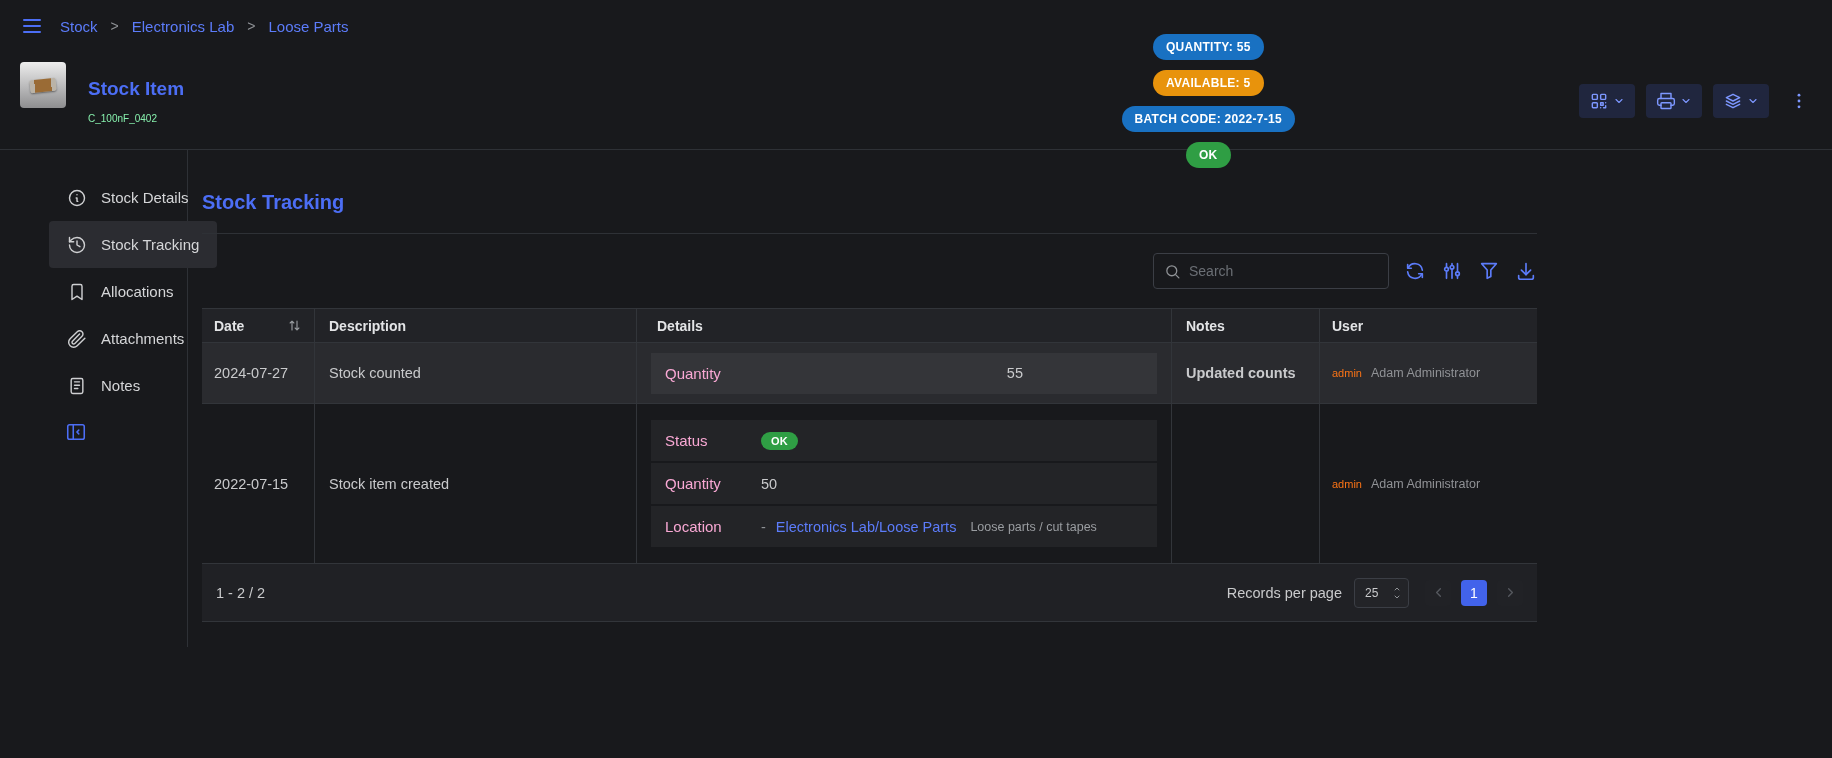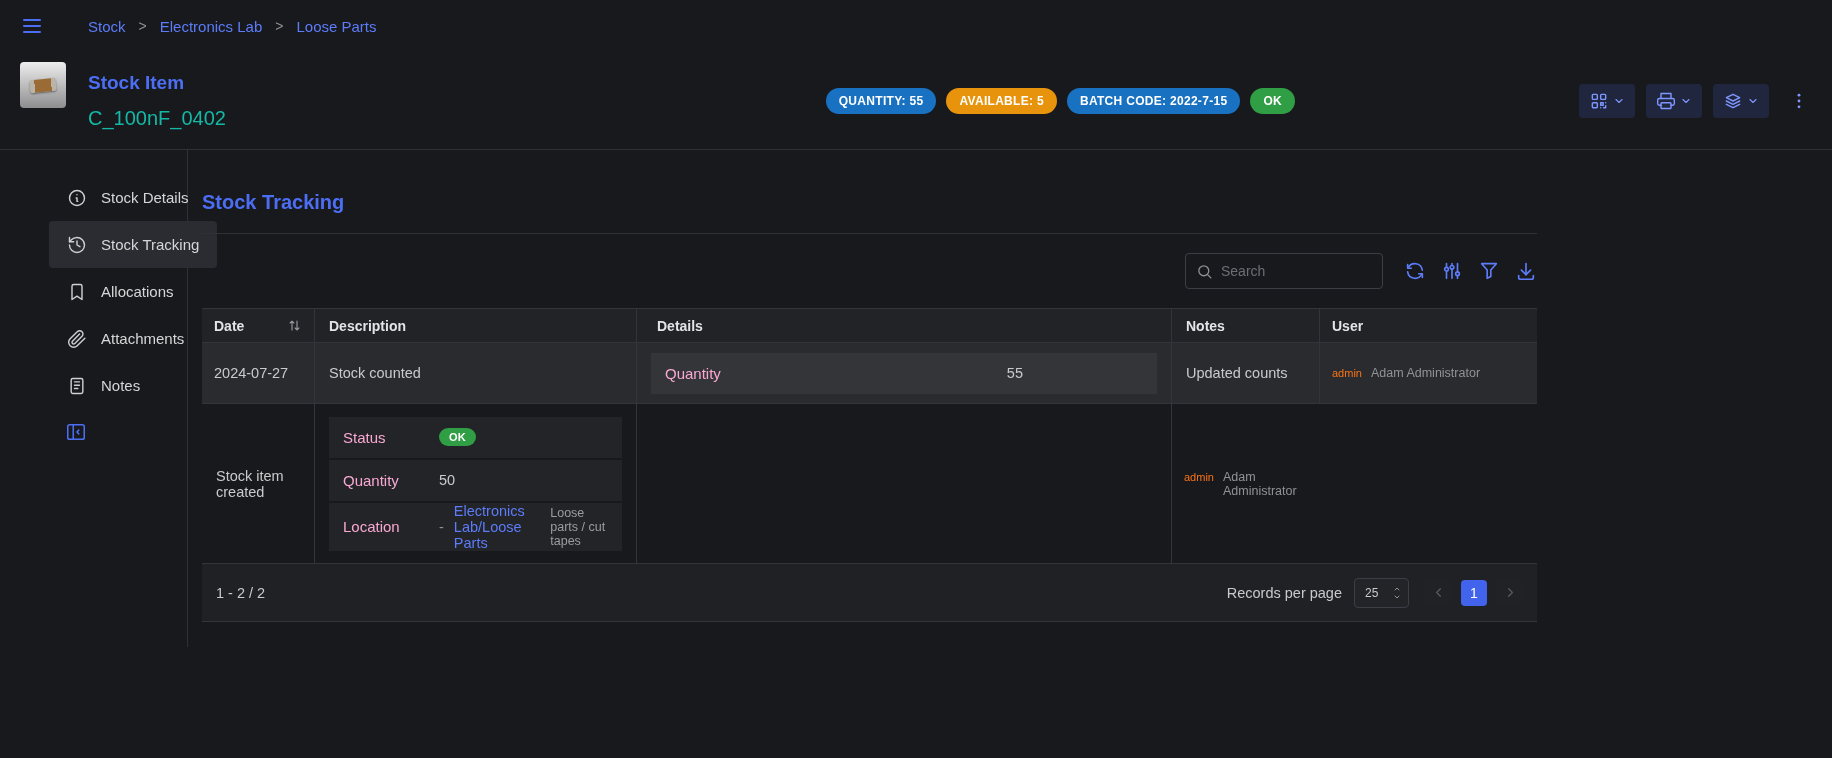--- a/index.html
+++ b/index.html
@@ -6,39 +6,39 @@
   html,body { width: 1832px; height: 758px; overflow: hidden; }
   body {
     background: #18191c;
     color: #c9cacc;
     font-family: "Liberation Sans", sans-serif;
     font-size: 14.5px;
   }
   svg { display: block; }
 
   
-  .topbar { height: 52px; display: flex; align-items: center; padding: 0 20px; gap: 28px; }
+  .topbar { height: 52px; display: flex; align-items: center; padding: 0 20px; }
   .hamburger { color: #4c6ef5; margin-right: 16px; cursor: pointer; }
   .hamburger svg { width: 24px; height: 24px; }
   .crumb { color: #5c7cfa; text-decoration: none; font-size: 15px; cursor: pointer; }
   .crumb-sep { color: #8f9296; font-size: 14px; margin: 0 13px; }
 
   
   .header { height: 98px; display: flex; align-items: center; padding: 0 20px; border-bottom: 1px solid #2e3136; gap: 6px; }
   .thumb { width: 46px; height: 46px; border-radius: 4px; margin-right: 16px;
            background: linear-gradient(180deg,#ededed,#b9b9ba 55%,#8e8e90);
            display: flex; align-items: center; justify-content: center; align-self: flex-start; margin-top: 10px; cursor: pointer; }
   .thumb .part { width: 26px; height: 13px; border-radius: 2px; transform: rotate(-6deg);
            background: linear-gradient(90deg,#bab3a7 0 18%, #9a6b35 18% 82%, #bab3a7 82%);
            box-shadow: 0 1px 2px rgba(0,0,0,.45); }
   .title-block { display: flex; flex-direction: column; gap: 13px; }
   .page-title { color: #4c6ef5; font-size: 19px; font-weight: 700; }
-  .page-subtitle { color: #14b8a6; font-size: 20px; }
-
-  .badges { margin-left: auto; display: flex; align-items: center; gap: 10px; }
+  .page-subtitle { color: #86efac; font-size: 10px; }
+
+  .badges { margin-left: auto; display: flex; align-items: center; gap: 10px; flex-direction: column; }
   .badge { height: 26px; display: flex; align-items: center; padding: 0 13px; border-radius: 13px;
            color: #fff; font-size: 12px; font-weight: 700; letter-spacing: .3px; white-space: nowrap; }
 
   .actions { margin-left: 278px; display: flex; align-items: center; gap: 11px; }
   .action-btn { width: 56px; height: 34px; border-radius: 4px; background: rgba(76,110,245,.16);
            color: #7d97ff; display: flex; align-items: center; justify-content: center; gap: 4px; cursor: pointer; }
   .action-btn .ic svg { width: 20px; height: 20px; }
   .action-btn .chev svg { width: 12px; height: 12px; }
   .dots-btn { width: 26px; height: 34px; margin-left: 6px; color: #7d97ff; display: flex; align-items: center; justify-content: center; cursor: pointer; }
   .dots-btn svg { width: 20px; height: 20px; }
@@ -53,22 +53,22 @@
   .side-item .side-icon svg { width: 20px; height: 20px; }
   .collapse-btn { margin: 12px 0 0 36px; color: #4c6ef5; cursor: pointer; width: 22px; }
   .collapse-btn svg { width: 22px; height: 22px; }
 
   .main { width: 1335px; margin-left: 14px; }
   .main-title { margin-top: 41px; color: #4c6ef5; font-size: 20px; font-weight: 700; }
   .rule { border-top: 1px solid #2e3136; margin-top: 19px; }
 
   
   .toolbar { margin-top: 19px; height: 36px; display: flex; align-items: center; justify-content: flex-end; gap: 15px; }
-  .searchbox { width: 198px; height: 36px; border: 1px solid #3b3e45; border-radius: 4px;
-           display: flex; align-items: center; gap: 8px; padding: 0 10px; color: #8f9296; margin-right: 6px; }
+  .searchbox { width: 236px; height: 36px; border: 1px solid #3b3e45; border-radius: 4px;
+           display: flex; align-items: center; gap: 8px; padding: 0 10px; color: #8f9296; }
   .searchbox svg { width: 17px; height: 17px; flex-shrink: 0; }
   .searchbox input { flex: 1; background: transparent; border: none; outline: none; color: #c9cacc; font-size: 14px; font-family: "Liberation Sans", sans-serif; }
   .searchbox input::placeholder { color: #6b6f75; }
   .tool-icon { color: #5c7cfa; cursor: pointer; }
   .tool-icon svg { width: 22px; height: 22px; }
 
   
   .tbl { margin-top: 19px; }
   .tr { display: grid; grid-template-columns: 113px 322px 535px 148px 217px; }
   .th, .td { border-right: 1px solid #32353a; min-width: 0; gap: 43px; }
@@ -78,21 +78,21 @@
   .th.th-desc, .th.th-notes { padding-left: 14px; }
   .th.th-details { padding-left: 20px; }
   .sort-icon { margin-left: auto; color: #9a9da1; }
   .sort-icon svg { width: 15px; height: 15px; }
 
   .row0 { height: 61px; background: #2a2b2f; border-bottom: 1px solid #32353a; }
   .row1 { height: 160px; border-bottom: 1px solid #32353a; }
   .td { display: flex; align-items: center; font-size: 14.5px; color: #c9cacc; }
   .td-date { padding: 0 12px; }
   .td-desc { padding: 0 14px; }
-  .td-notes { padding: 0 14px; }
+  .td-notes { padding: 0 14px; font-weight: bold; }
   .td-user { padding: 0 12px; }
   .user-wrap { display: flex; align-items: baseline; gap: 9px; }
   .user-name { font-size: 11px; color: #f97316; }
   .user-full { font-size: 12.5px; color: #909296; }
 
   .td-details { flex-direction: column; justify-content: center; align-items: stretch; padding: 0 14px; gap: 2px; }
   .detail-row { min-height: 41px; background: rgba(255,255,255,.05); display: flex; align-items: center; padding: 0 14px; }
   .detail-label { width: 96px; flex-shrink: 0; font-size: 15px; color: #f9a8d4; }
   .val-right { width: 262px; text-align: right; }
   .status-chip { font-size: 11px; font-weight: 700; color: #fff; padding: 3px 10px; border-radius: 11px; letter-spacing: .3px; }
@@ -349,20 +349,21 @@
         <div class="td td-notes">Updated counts</div>
         <div class="td td-user">
           <span class="user-wrap">
             <span class="user-name">admin</span>
             <span class="user-full">Adam Administrator</span>
           </span>
         </div>
       </div>
 
       <div class="tr row1">
+        <div class="td td-date">2022-07-15</div>
         <div class="td td-desc">Stock item created</div>
         <div class="td td-details">
           <div class="detail-row">
             <span class="detail-label">Status</span>
             <span class="status-chip" style="background-color: rgb(47, 158, 68);">OK</span>
           </div>
           <div class="detail-row">
             <span class="detail-label">Quantity</span>
             <span>50</span>
           </div>

